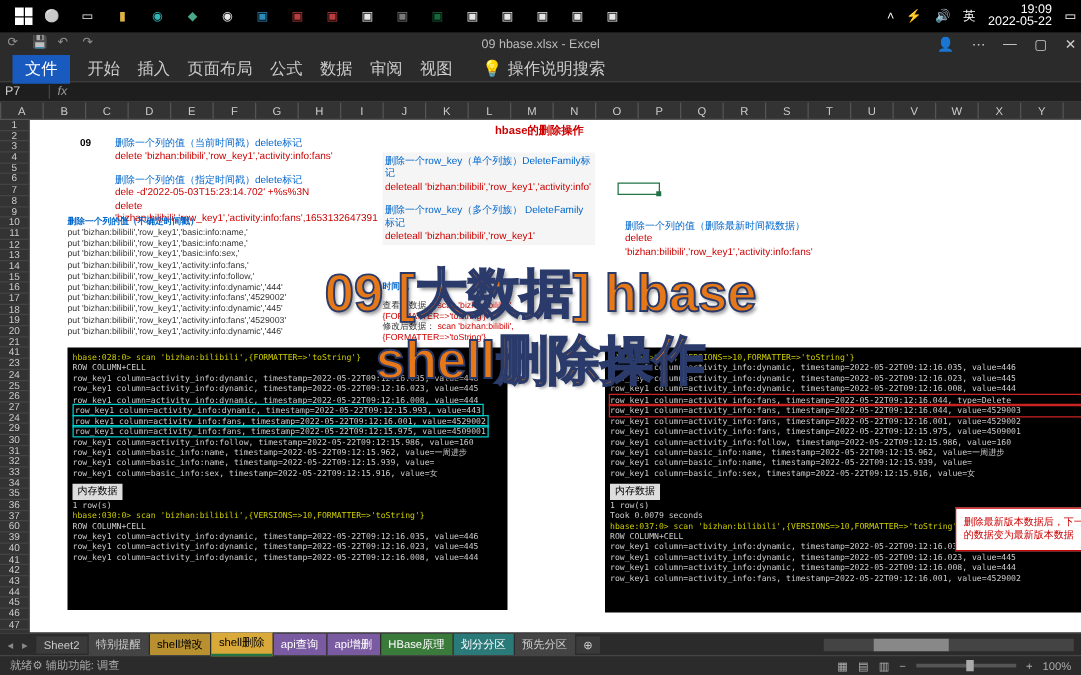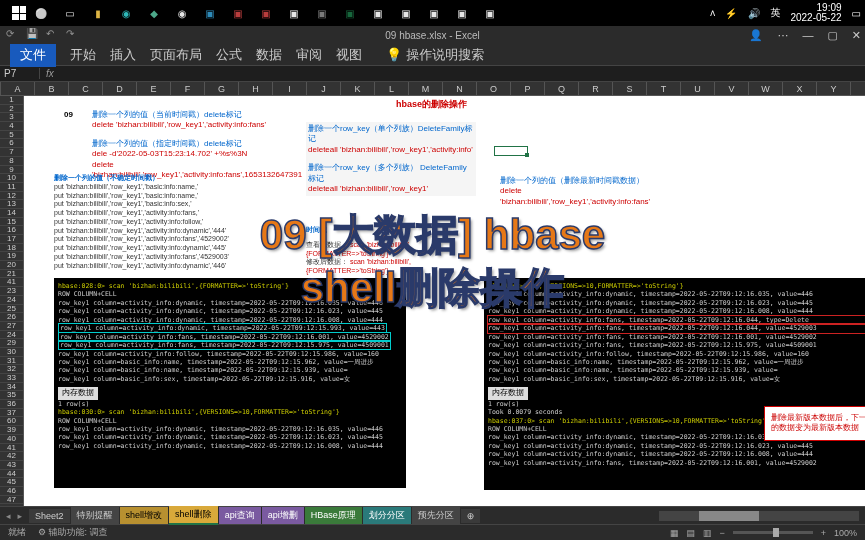--- a/index.html
+++ b/index.html
@@ -81,21 +81,21 @@
 .sheet-tabs .tab { padding: 2px 6px; color: #ccc; background: #3a3a3a; }
 .sheet-tabs .tab.t-yellow { background: #b89030; color: #000; }
 .sheet-tabs .tab.t-purple { background: #7a5aa0; color: #fff; }
 .sheet-tabs .tab.t-green { background: #3a7a3a; color: #fff; }
 .sheet-tabs .tab.t-teal { background: #2a7a7a; color: #fff; }
 .sheet-tabs .tab.t-dark { background: #444; }
 .sheet-tabs .scroll { margin-left: auto; width: 200px; height: 10px; background: #444; position: relative; }
 .sheet-tabs .scroll .thumb { position: absolute; left: 20%; width: 30%; height: 100%; background: #888; }
 
 
-.status-bar { background: #2b2b2b; height: 16px; display: flex; align-items: center; padding: 0 8px; color: #aaa; font-size: 9px; gap: 12px; border-top: 1px solid #444; }
+.status-bar { background: #2b2b2b; height: 16px; display: flex; align-items: center; padding: 0 8px; color: #aaa; font-size: 9px; border-top: 1px solid #444; }
 .status-bar .right { margin-left: auto; display: flex; align-items: center; gap: 8px; }
 .status-bar .zoom-slider { width: 80px; height: 3px; background: #555; position: relative; }
 .status-bar .zoom-slider .thumb { position: absolute; left: 50%; top: -3px; width: 6px; height: 9px; background: #aaa; }
 </style>
 </head>
 <body>
 
 <div class="win-taskbar">
   <div class="start-icon">
       <div></div>

